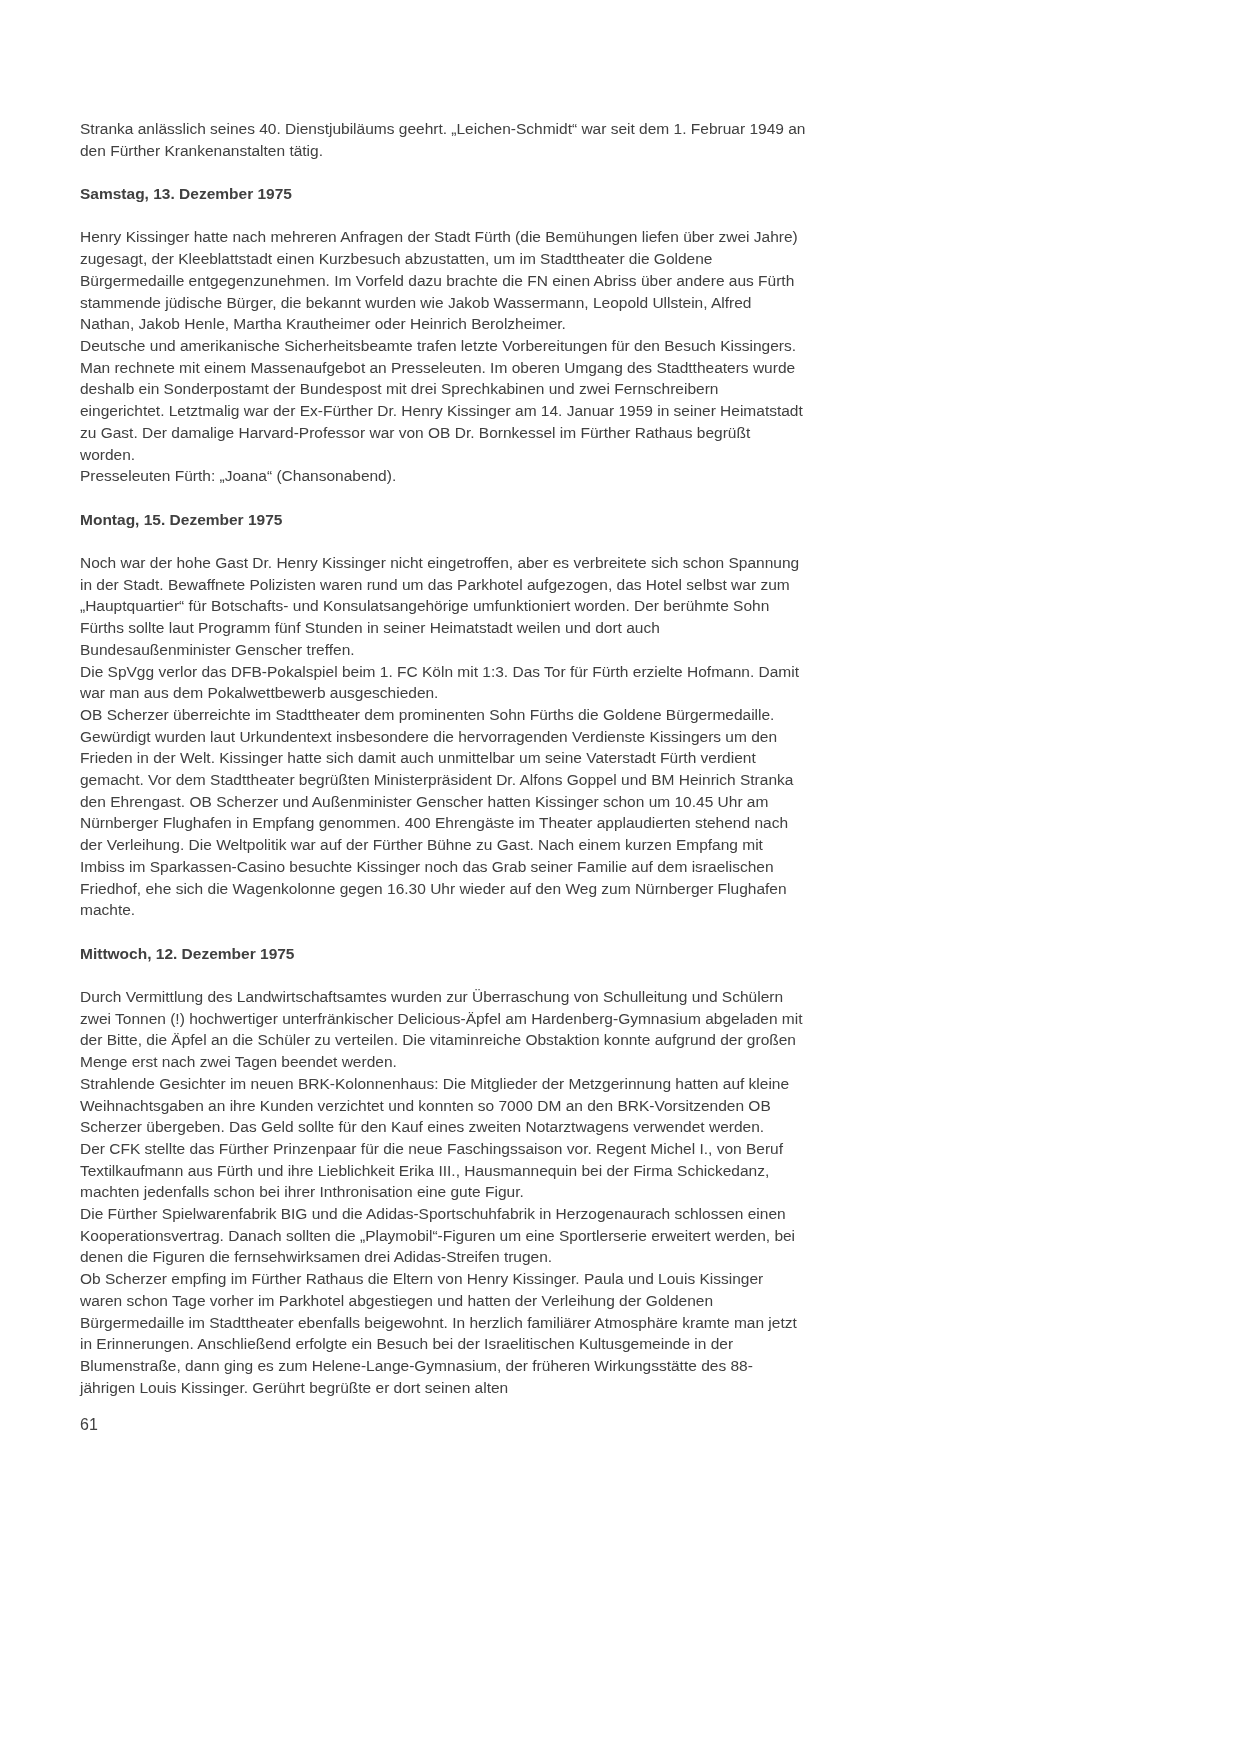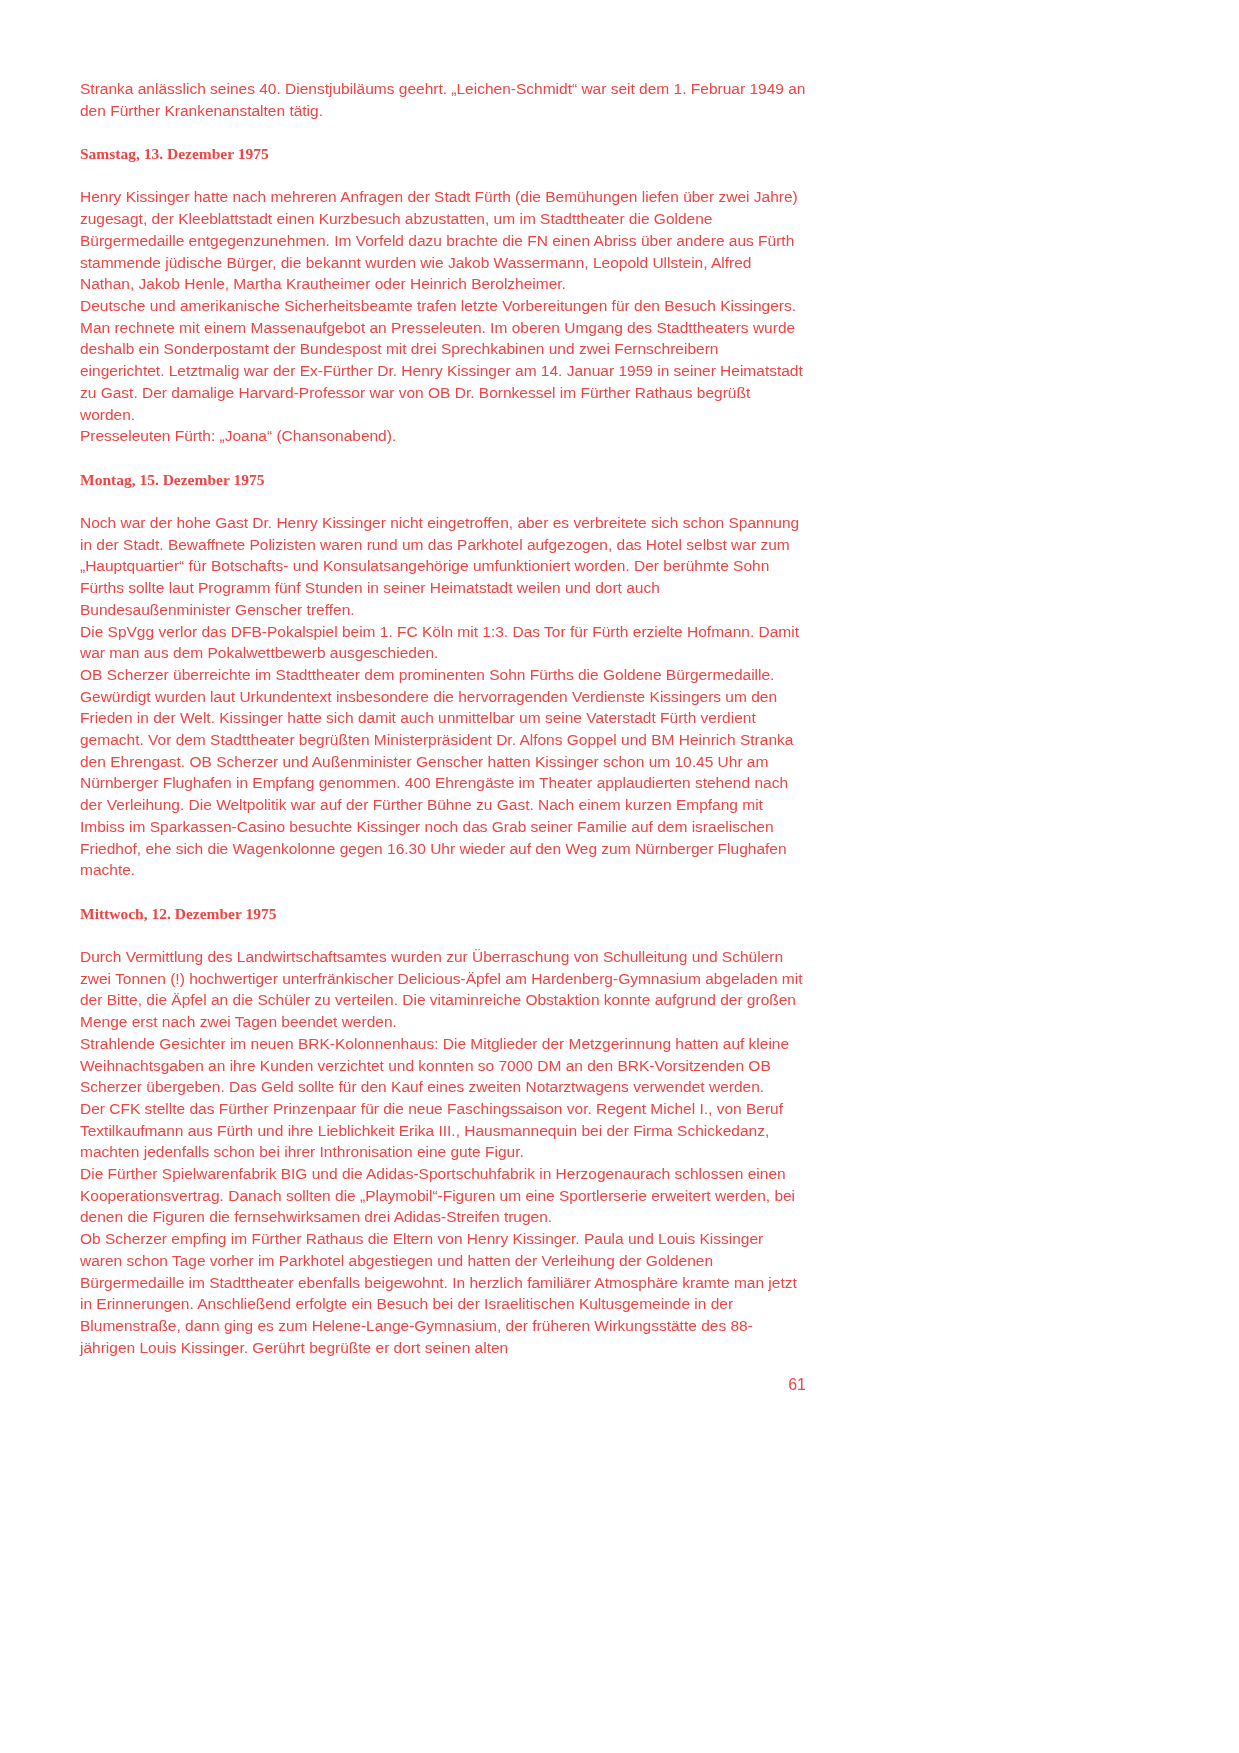--- a/index.html
+++ b/index.html
@@ -7,48 +7,47 @@
     margin: 0;
     padding: 0;
     background: #ffffff;
   }
   .page {
     position: relative;
     width: 1011px;
     height: 1753px;
     background: #ffffff;
     box-sizing: border-box;
-    padding: 78px 205px 0 80px;
+    padding: 118px 205px 0 80px;
     font-family: "Liberation Sans", "DejaVu Sans", sans-serif;
     font-size: 15.5px;
     line-height: 21.7px;
-    color: #ef4444;
+    color: #404040;
     overflow: hidden;
   }
   .content {
     width: 100%;
   }
   .content p {
     margin: 0;
     padding: 0;
     text-align: left;
     word-spacing: normal;
   }
   .section-heading {
     margin: 21.7px 0;
     padding: 0;
     font-size: 15.5px;
     line-height: 21.7px;
     font-weight: bold;
-    font-family: Liberation Serif, serif;
   }
   .page-number {
     margin-top: 16px;
     width: 100%;
-    text-align: right;
+    text-align: left;
     font-size: 16px;
   }
 </style>
 </head>
 <body>
 
 <div class="page">
   <div class="content">
 
     <section>

